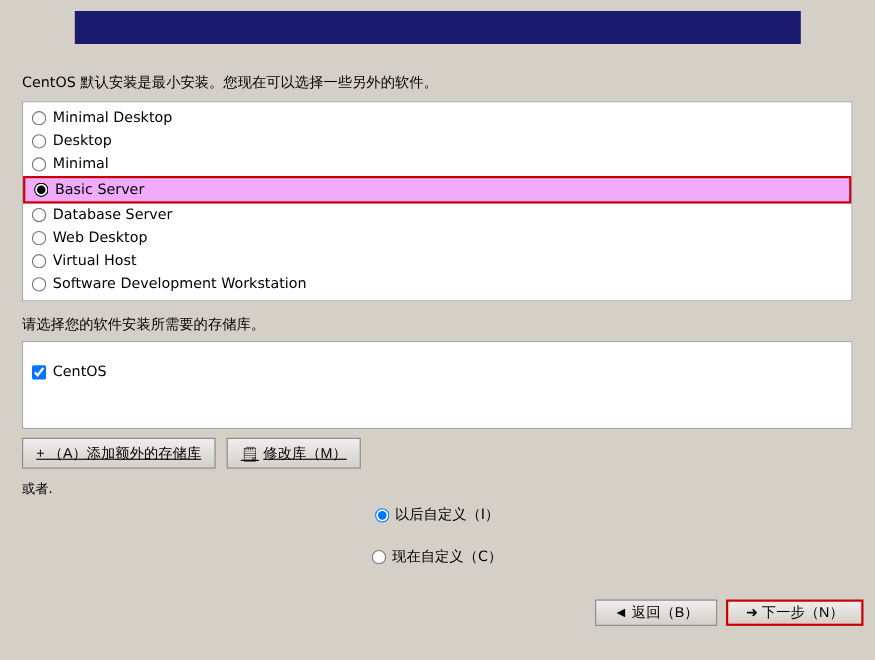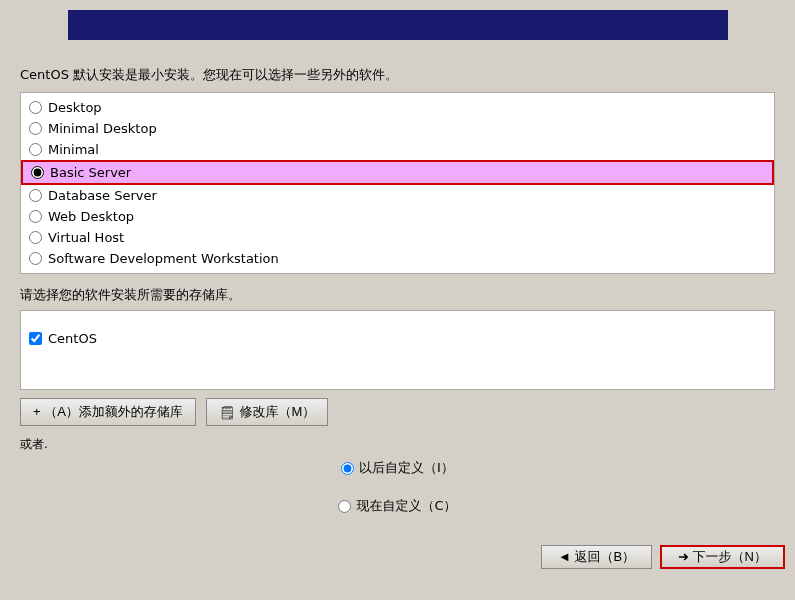--- a/index.html
+++ b/index.html
@@ -74,20 +74,21 @@
     }
     .btn {
       border: 1px solid #888;
       background: linear-gradient(to bottom, #eee, #d4d0c8);
       padding: 4px 12px;
       cursor: pointer;
       font-size: 13px;
       display: flex;
       align-items: center;
       gap: 4px;
+      text-decoration: underline;
     }
     .or-text {
       margin-bottom: 6px;
       font-size: 12px;
     }
     .customize-row {
       display: flex;
       align-items: center;
       gap: 20px;
       margin-bottom: 10px;
@@ -132,26 +133,26 @@
 <div class="top-banner"></div>
 
 <div class="main-content">
 
   <div class="intro-text">CentOS 默认安装是最小安装。您现在可以选择一些另外的软件。</div>
 
   <div class="software-list-box">
 
     <div id="software-items-container">
         <div class="radio-item">
+          <input type="radio" name="software" value="minimal-desktop" style="">
+          <span>Minimal Desktop</span>
+        </div>
+        <div class="radio-item">
           <input type="radio" name="software" value="desktop" style="">
           <span>Desktop</span>
-        </div>
-        <div class="radio-item">
-          <input type="radio" name="software" value="minimal-desktop" style="">
-          <span>Minimal Desktop</span>
         </div>
         <div class="radio-item">
           <input type="radio" name="software" value="minimal" style="">
           <span>Minimal</span>
         </div>
         <div class="radio-item selected selected-highlight">
           <input type="radio" name="software" value="basic-server" checked="" style="">
           <span>Basic Server</span>
         </div>
         <div class="radio-item">

